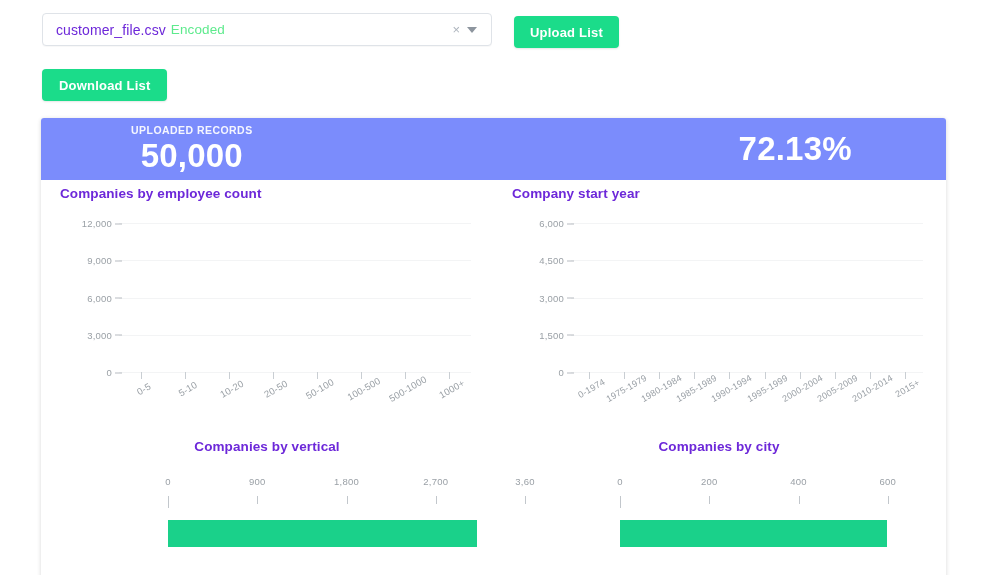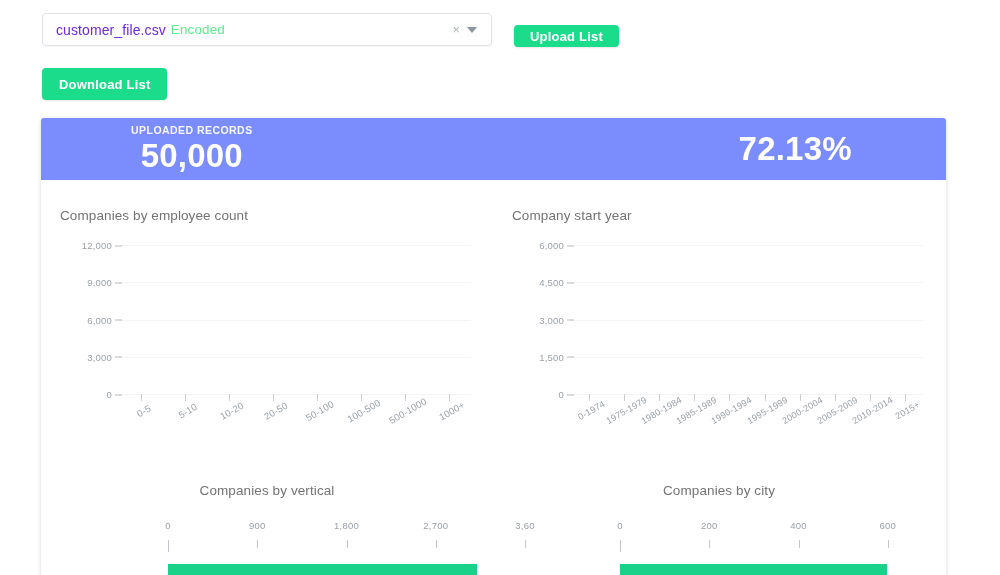--- a/index.html
+++ b/index.html
@@ -49,21 +49,21 @@
     color: #fff;
     border: none;
     border-radius: 4px;
     font-family: "Liberation Sans", sans-serif;
     font-size: 13px;
     font-weight: bold;
     letter-spacing: .2px;
     cursor: pointer;
     box-shadow: 0 1px 2px rgba(0,0,0,.10);
   }
-  .btn-upload { height: 22px; padding: 0 16px; margin-left: 22px; margin-top: 12px; }
+  .btn-upload { height: 32px; padding: 0 16px; margin-left: 22px; margin-top: 3px; }
   .btn-download { height: 32px; padding: 0 17px; margin: 21px 0 0 0; }
 
   
   .card {
     position: absolute;
     left: 41px; top: 118px;
     width: 905px; height: 470px;
     background: #fff;
     border-radius: 3px;
     box-shadow: 0 1px 4px rgba(0,0,0,.16);
@@ -85,23 +85,24 @@
   .stat .val {
     font-size: 33px; font-weight: bold; letter-spacing: .2px;
   }
 
   
   .charts { padding: 0; }
   .chart-row { display: flex; }
   .chart-cell { width: 452px; position: relative; }
 
   .chart-title {
-    font-size: 13.5px; color: #737373;
+    font-size: 13.5px; color: #6d28d9;
     letter-spacing: .1px;
-    padding: 28px 0 0 19px;
+    padding: 6px 0 0 19px;
+    font-weight: bold;
   }
   .chart-title.centered { text-align: center; padding-left: 0; }
 
   
   .vchart { position: relative; height: 150px; margin: 22px 0 0 0; }
   .vplot {
     position: absolute;
     left: 78px; right: 22px; top: 0; bottom: 0;
     border-bottom: 1px solid #e3e6e8;
   }

